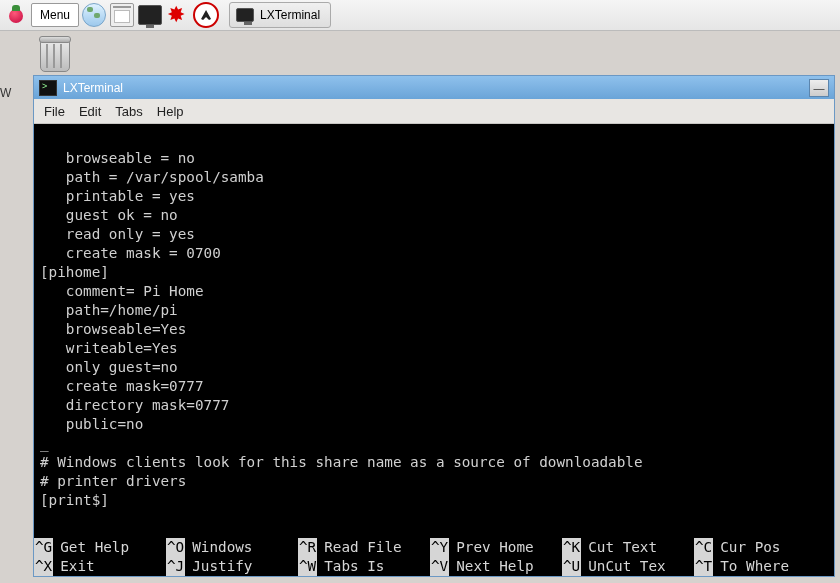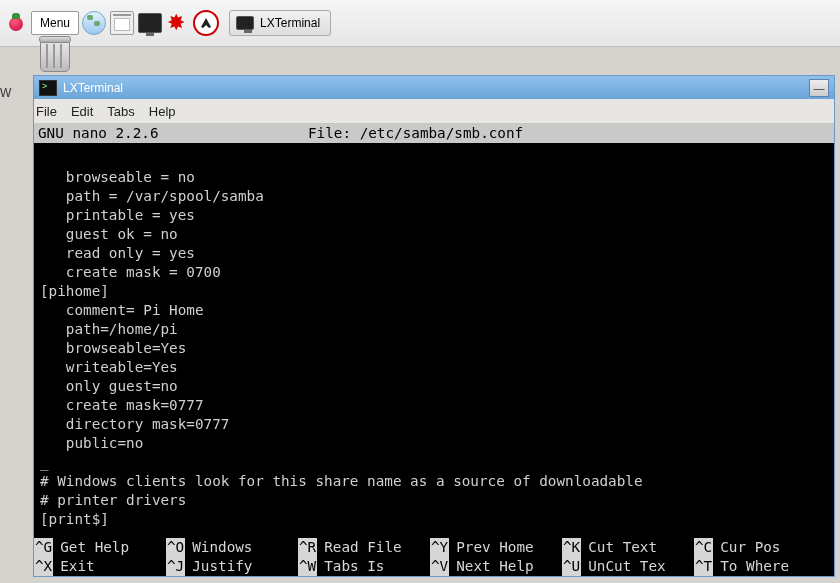--- a/index.html
+++ b/index.html
@@ -1,16 +1,16 @@
 <!DOCTYPE html>
 <html><head>
 <meta charset="utf-8">
 <style>
 html,body{margin:0;padding:0;width:840px;height:583px;background:#d6d2ce;font-family:Arial,Helvetica,sans-serif;overflow:hidden}
-.taskbar{height:30px;background:linear-gradient(#f5f5f5,#e6e6e6);border-bottom:1px solid #bbb;display:flex;align-items:center;padding:8px 3px;gap:2px}
+.taskbar{height:30px;background:linear-gradient(#f5f5f5,#e6e6e6);border-bottom:1px solid #bbb;display:flex;align-items:center;padding:0 3px;gap:2px}
 .taskbar .icon,.taskbar .btn{width:26px;height:26px;display:flex;align-items:center;justify-content:center}
 .raspberry{width:18px;height:20px;position:relative}
 .raspberry:before{content:"";position:absolute;top:4px;left:2px;width:14px;height:14px;background:radial-gradient(circle at 40% 30%,#ff5a7a,#c3073f);border-radius:50%}
 .raspberry:after{content:"";position:absolute;top:0;left:5px;width:8px;height:6px;background:#3a8f3a;border-radius:3px 3px 0 0}
 .menubtn{background:#fff;border:1px solid #999;border-radius:2px;height:22px;padding:0 8px;font-size:12px;display:flex;align-items:center;cursor:pointer}
 .globe{width:22px;height:22px;border-radius:50%;background:linear-gradient(#dff2ff,#9cc8ec);border:1px solid #79a5c9;position:relative}
 .globe:after{content:"";position:absolute;top:3px;left:4px;width:6px;height:5px;background:#6fa86f;border-radius:2px;box-shadow:7px 6px 0 0 #6fa86f}
 .fileman{width:22px;height:22px;background:#eee;border:1px solid #999;border-radius:2px;position:relative}
 .fileman:before{content:"";position:absolute;top:2px;left:2px;right:2px;height:2px;background:#999}
 .fileman:after{content:"";position:absolute;top:6px;left:3px;right:3px;bottom:3px;background:#fff;border:1px solid #bbb}
@@ -25,21 +25,21 @@
 .trashcan{width:28px;height:30px;margin:0 auto;background:linear-gradient(#e8e8e8,#bcbcbc);border:1px solid #888;border-radius:3px 3px 5px 5px;position:relative}
 .trashcan:before{content:"";position:absolute;top:-5px;left:-2px;right:-2px;height:5px;background:linear-gradient(#ddd,#aaa);border:1px solid #888;border-radius:3px}
 .trashcan:after{content:"";position:absolute;top:3px;bottom:3px;left:5px;width:2px;background:#999;box-shadow:7px 0 0 #999,14px 0 0 #999}
 .wlabel{position:absolute;top:86px;left:0;font-size:12px;color:#333}
 .termwin{position:absolute;top:75px;left:33px;width:800px;height:500px;border:1px solid #6b98c4;background:#fff;display:flex;flex-direction:column;box-shadow:0 0 0 1px #9bb7d0 inset}
 .titlebar{height:23px;background:linear-gradient(#8fc1ec,#6aa4d8);display:flex;align-items:center;padding:0 5px;color:#fff;font-size:12px;gap:6px}
 .titlebar .ticon{width:16px;height:14px;background:#111;border:1px solid #333;position:relative}
 .titlebar .ticon:after{content:">";color:#9f9;font-size:9px;position:absolute;top:0;left:2px}
 .titlebar .spacer{flex:1}
 .winib{width:18px;height:16px;background:linear-gradient(#eee,#ccc);border:1px solid #5b85ad;display:flex;align-items:center;justify-content:center;font-size:11px;color:#333;cursor:pointer}
-.menubar{height:24px;background:#e8e6e3;border-bottom:1px solid #c8c6c3;display:flex;align-items:center;padding:0 2px;gap:14px;font-size:13px;color:#222}
+.menubar{height:24px;background:#e8e6e3;border-bottom:1px solid #c8c6c3;display:flex;align-items:center;padding:0 10px;gap:14px;font-size:13px;color:#222}
 .menubar span{cursor:pointer}
 .term{flex:1;background:#000;color:#ccc;font-family:"DejaVu Sans Mono","Courier New",monospace;font-size:14.3px;line-height:19px;overflow:hidden;position:relative}
 .nanohead{background:#c9c9c9;color:#000;height:19px;display:flex}
 .nanohead .l{width:270px;padding-left:4px}
 .nanohead .c{flex:1}
 .body{padding:6px;white-space:pre;color:#d0d0d0}
 .shortcuts{position:absolute;bottom:0;left:0;right:0;color:#d6d6d6}
 .srow{display:flex;height:19px}
 .sc{display:flex;align-items:center;width:132px}
 .sc .k{background:#d6d6d6;color:#000;padding:0 1px;margin-right:7px;font-weight:normal}
@@ -86,24 +86,20 @@
     <div class="spacer"></div>
     <div class="winib">—</div>
   </div>
   <div class="menubar">
     <span>File</span>
     <span>Edit</span>
     <span>Tabs</span>
     <span>Help</span>
   </div>
   <div class="term">
-    <div class="nanohead">
-      <div class="l">  GNU nano 2.2.6</div>
-      <div class="c">File: /etc/samba/smb.conf</div>
-    </div>
     <div class="body">
    browseable = no
    path = /var/spool/samba
    printable = yes
    guest ok = no
    read only = yes
    create mask = 0700
 [pihome]
    comment= Pi Home
    path=/home/pi

